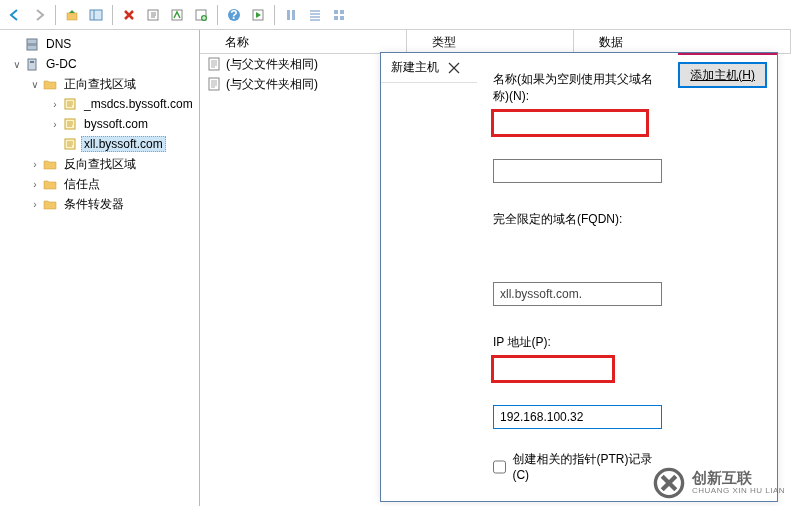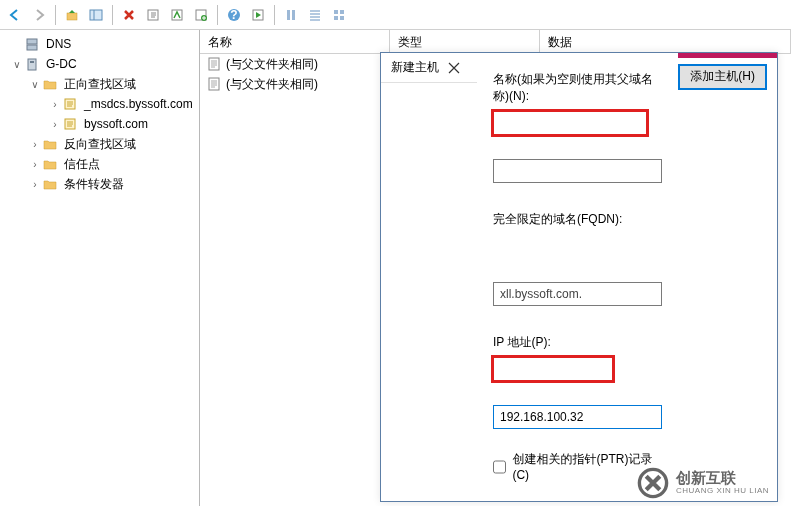--- a/index.html
+++ b/index.html
@@ -20,42 +20,42 @@
 .tree-item .icon { width: 16px; height: 16px; display: inline-flex; align-items: center; justify-content: center; margin-right: 3px; }
 .tree-item.selected .label { background: #cde6f7; border: 1px dotted #7da2ce; padding: 0 2px; }
 .tree-item .label { padding: 0 3px; }
 .indent1 { padding-left: 10px; }
 .indent2 { padding-left: 28px; }
 .indent3 { padding-left: 48px; }
 
 
 .list-panel { flex: 1; display: flex; flex-direction: column; }
 .list-header { display: flex; height: 24px; border-bottom: 1px solid #d0d0d0; }
-.list-header .col { padding: 4px 8px; border-right: 1px solid #d0d0d0; overflow: hidden; }
+.list-header .col { padding: 4px 8px; border-right: 1px solid #d0d0d0; overflow: hidden; margin-left: 17px; }
 .list-body { flex: 1; }
 .list-row { display: flex; align-items: center; height: 20px; padding-left: 6px; }
 .list-row .licon { width: 16px; height: 16px; margin-right: 4px; display: inline-flex; align-items: center; justify-content: center; }
 
 
 .dialog { position: absolute; left: 380px; top: 52px; width: 398px; height: 450px; background: #fff; border: 1px solid #5c7ea6; box-shadow: 0 0 8px rgba(0,0,0,0.1); display: flex; flex-direction: row; }
 .dlg-title { height: 30px; background: #fff; display: flex; align-items: center; justify-content: space-between; padding: 0 8px 0 10px; border-bottom: 1px solid #e0e0e0; }
 .dlg-close { width: 30px; height: 24px; display: flex; align-items: center; justify-content: center; font-size: 14px; }
 .dlg-body { flex: 1; padding: 18px 16px 10px 16px; position: relative; }
 .dlg-label { margin-bottom: 6px; margin-top: 28px; }
 .dlg-label:first-child { margin-top: 0; }
 .dlg-input { width: 100%; height: 24px; border: 1px solid #7a7a7a; padding: 2px 6px; font-size: 12px; margin-top: 48px; }
 .hl-red-partial { position: absolute; border: 3px solid #e02020; pointer-events: none; }
 .dlg-check { display: flex; align-items: center; gap: 6px; margin-top: 22px; }
 .dlg-check input { width: 14px; height: 14px; }
-.dlg-footer { height: 42px; border-top: 5px solid #be185d; display: flex; align-items: center; justify-content: center; padding-right: 10px; gap: 8px; }
+.dlg-footer { height: 42px; border-top: 2px solid #be185d; display: flex; align-items: center; justify-content: center; padding-right: 10px; gap: 8px; text-decoration: underline; }
 .dlg-btn { min-width: 88px; height: 26px; border: 1px solid #848484; background: #e1e1e1; padding: 0 10px; }
 .dlg-btn.default { border: 2px solid #0078d7; }
 
 
-.watermark { position: absolute; right: 22px; bottom: 6px; display: flex; align-items: center; gap: 6px; opacity: 0.75; }
+.watermark { position: absolute; right: 6px; bottom: 6px; display: flex; align-items: center; gap: 6px; opacity: 0.75; }
 .watermark .wm-logo { width: 34px; height: 34px; }
 .watermark .wm-text { display: flex; flex-direction: column; line-height: 1.1; }
 .watermark .wm-text .cn { font-size: 15px; font-weight: 600; color: #333; }
 .watermark .wm-text .en { font-size: 8px; letter-spacing: 0.5px; color: #555; }
 
 
 svg { display: block; }
 .folder-svg { fill: #f3c667; stroke: #c89a2e; stroke-width: 0.5; }
 .file-svg { fill: #fff; stroke: #888; }
 </style>
@@ -190,20 +190,30 @@
     </div>
     <div class="tree-item indent3">
       <span class="twisty">›</span>
       <span class="icon">
           <svg width="14" height="14">
             <rect x="2" y="2" width="10" height="10" fill="#fff3cc" stroke="#c8a632"></rect>
             <path d="M4 5h6M4 7h6M4 9h5" stroke="#c8a632"></path>
           </svg>
         </span>
       <span class="label">byssoft.com</span>
+    </div>
+    <div class="tree-item indent3 selected">
+      <span class="twisty"></span>
+      <span class="icon">
+          <svg width="14" height="14">
+            <rect x="2" y="2" width="10" height="10" fill="#fff3cc" stroke="#c8a632"></rect>
+            <path d="M4 5h6M4 7h6M4 9h5" stroke="#c8a632"></path>
+          </svg>
+        </span>
+      <span class="label">xll.byssoft.com</span>
     </div>
     <div class="tree-item indent2">
       <span class="twisty">›</span>
       <span class="icon">
           <svg width="14" height="14">
             <path d="M1 4h4l1 1h7v7H1z" class="folder-svg"></path>
           </svg>
         </span>
       <span class="label">反向查找区域</span>
     </div>

